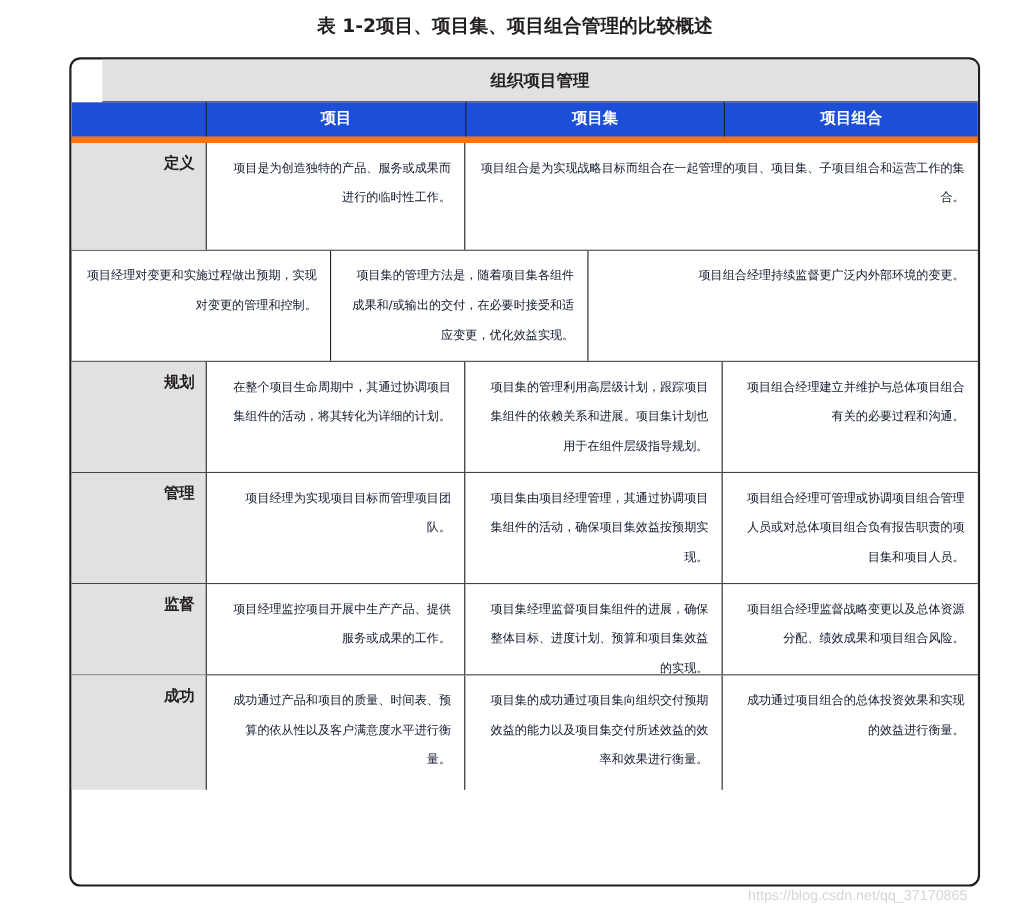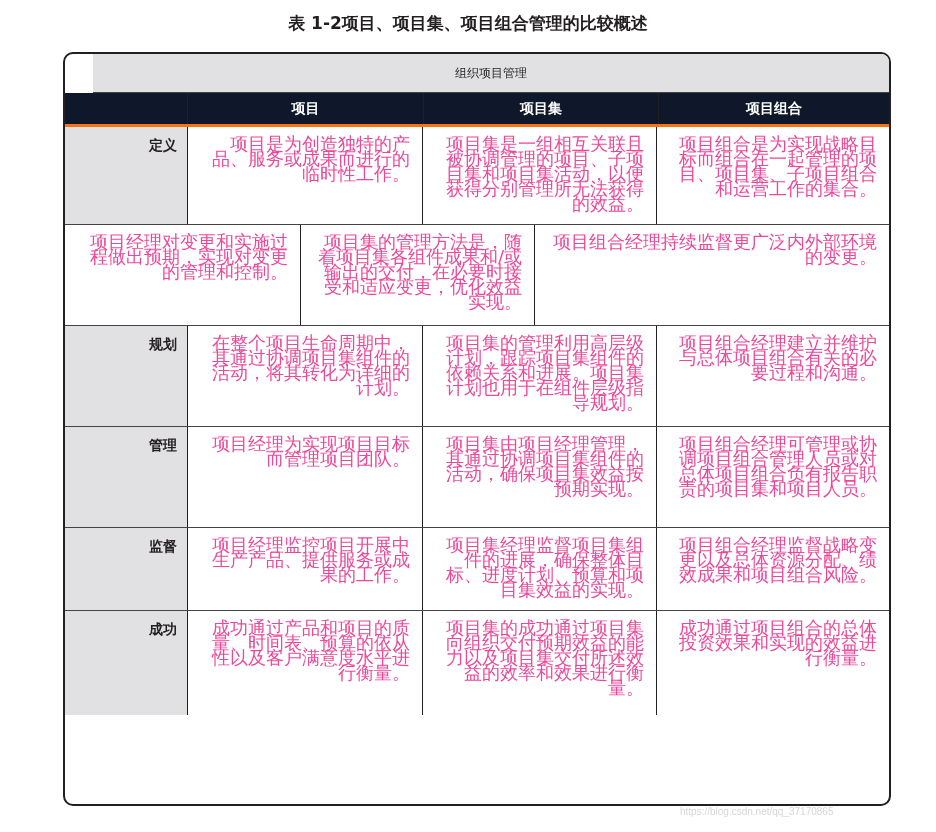--- a/index.html
+++ b/index.html
@@ -3,56 +3,55 @@
 <meta charset="utf-8">
 <style>
   html, body { margin: 0; padding: 0; background: #ffffff; }
   body { width: 936px; height: 832px; position: relative; overflow: hidden;
          font-family: "DejaVu Sans", "Liberation Sans", sans-serif; color: #231f20; }
   .caption { position: absolute; top: 12px; left: 0; width: 936px; text-align: center;
              font-size: 17px; font-weight: bold; letter-spacing: 0px; color: #231f20; }
   .frame { position: absolute; left: 63px; top: 52px; width: 824px; height: 750px;
            border: 2px solid #231f20; border-radius: 10px; overflow: hidden; background: #fff; }
   .band { height: 38px; background: #e1e1e3; border-bottom: 1px solid #444;
-          text-align: center; line-height: 38px; font-size: 12px; font-weight: normal; margin-left: 28px; }
-  .hdr { display: flex; height: 31px; background: #0f172a; border-bottom: 3px solid #f97316; }
+          text-align: center; line-height: 38px; font-size: 15px; font-weight: bold; margin-left: 28px; }
+  .hdr { display: flex; height: 31px; background: #1d4ed8; border-bottom: 6px solid #f97316; }
   .hdr div { color: #fff; font-size: 14px; font-weight: bold; text-align: center; line-height: 31px;
              border-left: 1px solid #231f20; }
   .hdr div:first-child { border-left: none; }
   .c0 { width: 122px; flex: none; }
   .c1 { width: 235px; flex: none; }
   .c2 { width: 234px; flex: none; }
   .c3 { flex: 1; }
   .row { display: flex; border-bottom: 1px solid #444; text-align: right; }
   .row:last-child { border-bottom: none; }
   .row > div { border-left: 1px solid #231f20; box-sizing: border-box; }
   .row > div:first-child { border-left: none; }
   .label { background: #e1e1e3; font-weight: bold; font-size: 14px; padding: 10px 10px; }
-  .cell { font-size: 18px; line-height: 15px; padding: 9px 12px 6px 14px; color: #ec4899; }
-  .watermark { position: absolute; left: 680px; top: 806px; font-size: 10px;
+  .cell { font-size: 11px; line-height: 27px; padding: 9px 12px 6px 14px; color: #0f172a; }
+  .watermark { position: absolute; left: 680px; top: 806px; font-size: 13px;
                color: #d6d6d6; font-family: "Liberation Sans", sans-serif; }
 </style>
 </head>
 <body>
 
 <div class="caption">表 1-2项目、项目集、项目组合管理的比较概述</div>
 
 <div class="frame">
   <div class="band">组织项目管理</div>
   <div class="hdr">
     <div class="c0"></div>
     <div class="c1">项目</div>
     <div class="c2">项目集</div>
     <div class="c3">项目组合</div>
   </div>
 
   <div class="row" style="height:97px">
     <div class="c0 label">定义</div>
     <div class="c1 cell">项目是为创造独特的产品、服务或成果而进行的临时性工作。</div>
-    <div class="c2 cell">项目集是一组相互关联且被协调管理的项目、子项目集和项目集活动，以便获得分别管理所无法获得的效益。</div>
     <div class="c3 cell">项目组合是为实现战略目标而组合在一起管理的项目、项目集、子项目组合和运营工作的集合。</div>
   </div>
 
 
   <div class="row" style="height:100px">
     <div class="c1 cell">项目经理对变更和实施过程做出预期，实现对变更的管理和控制。</div>
     <div class="c2 cell">项目集的管理方法是，随着项目集各组件成果和/或输出的交付，在必要时接受和适应变更，优化效益实现。</div>
     <div class="c3 cell">项目组合经理持续监督更广泛内外部环境的变更。</div>
   </div>
 

